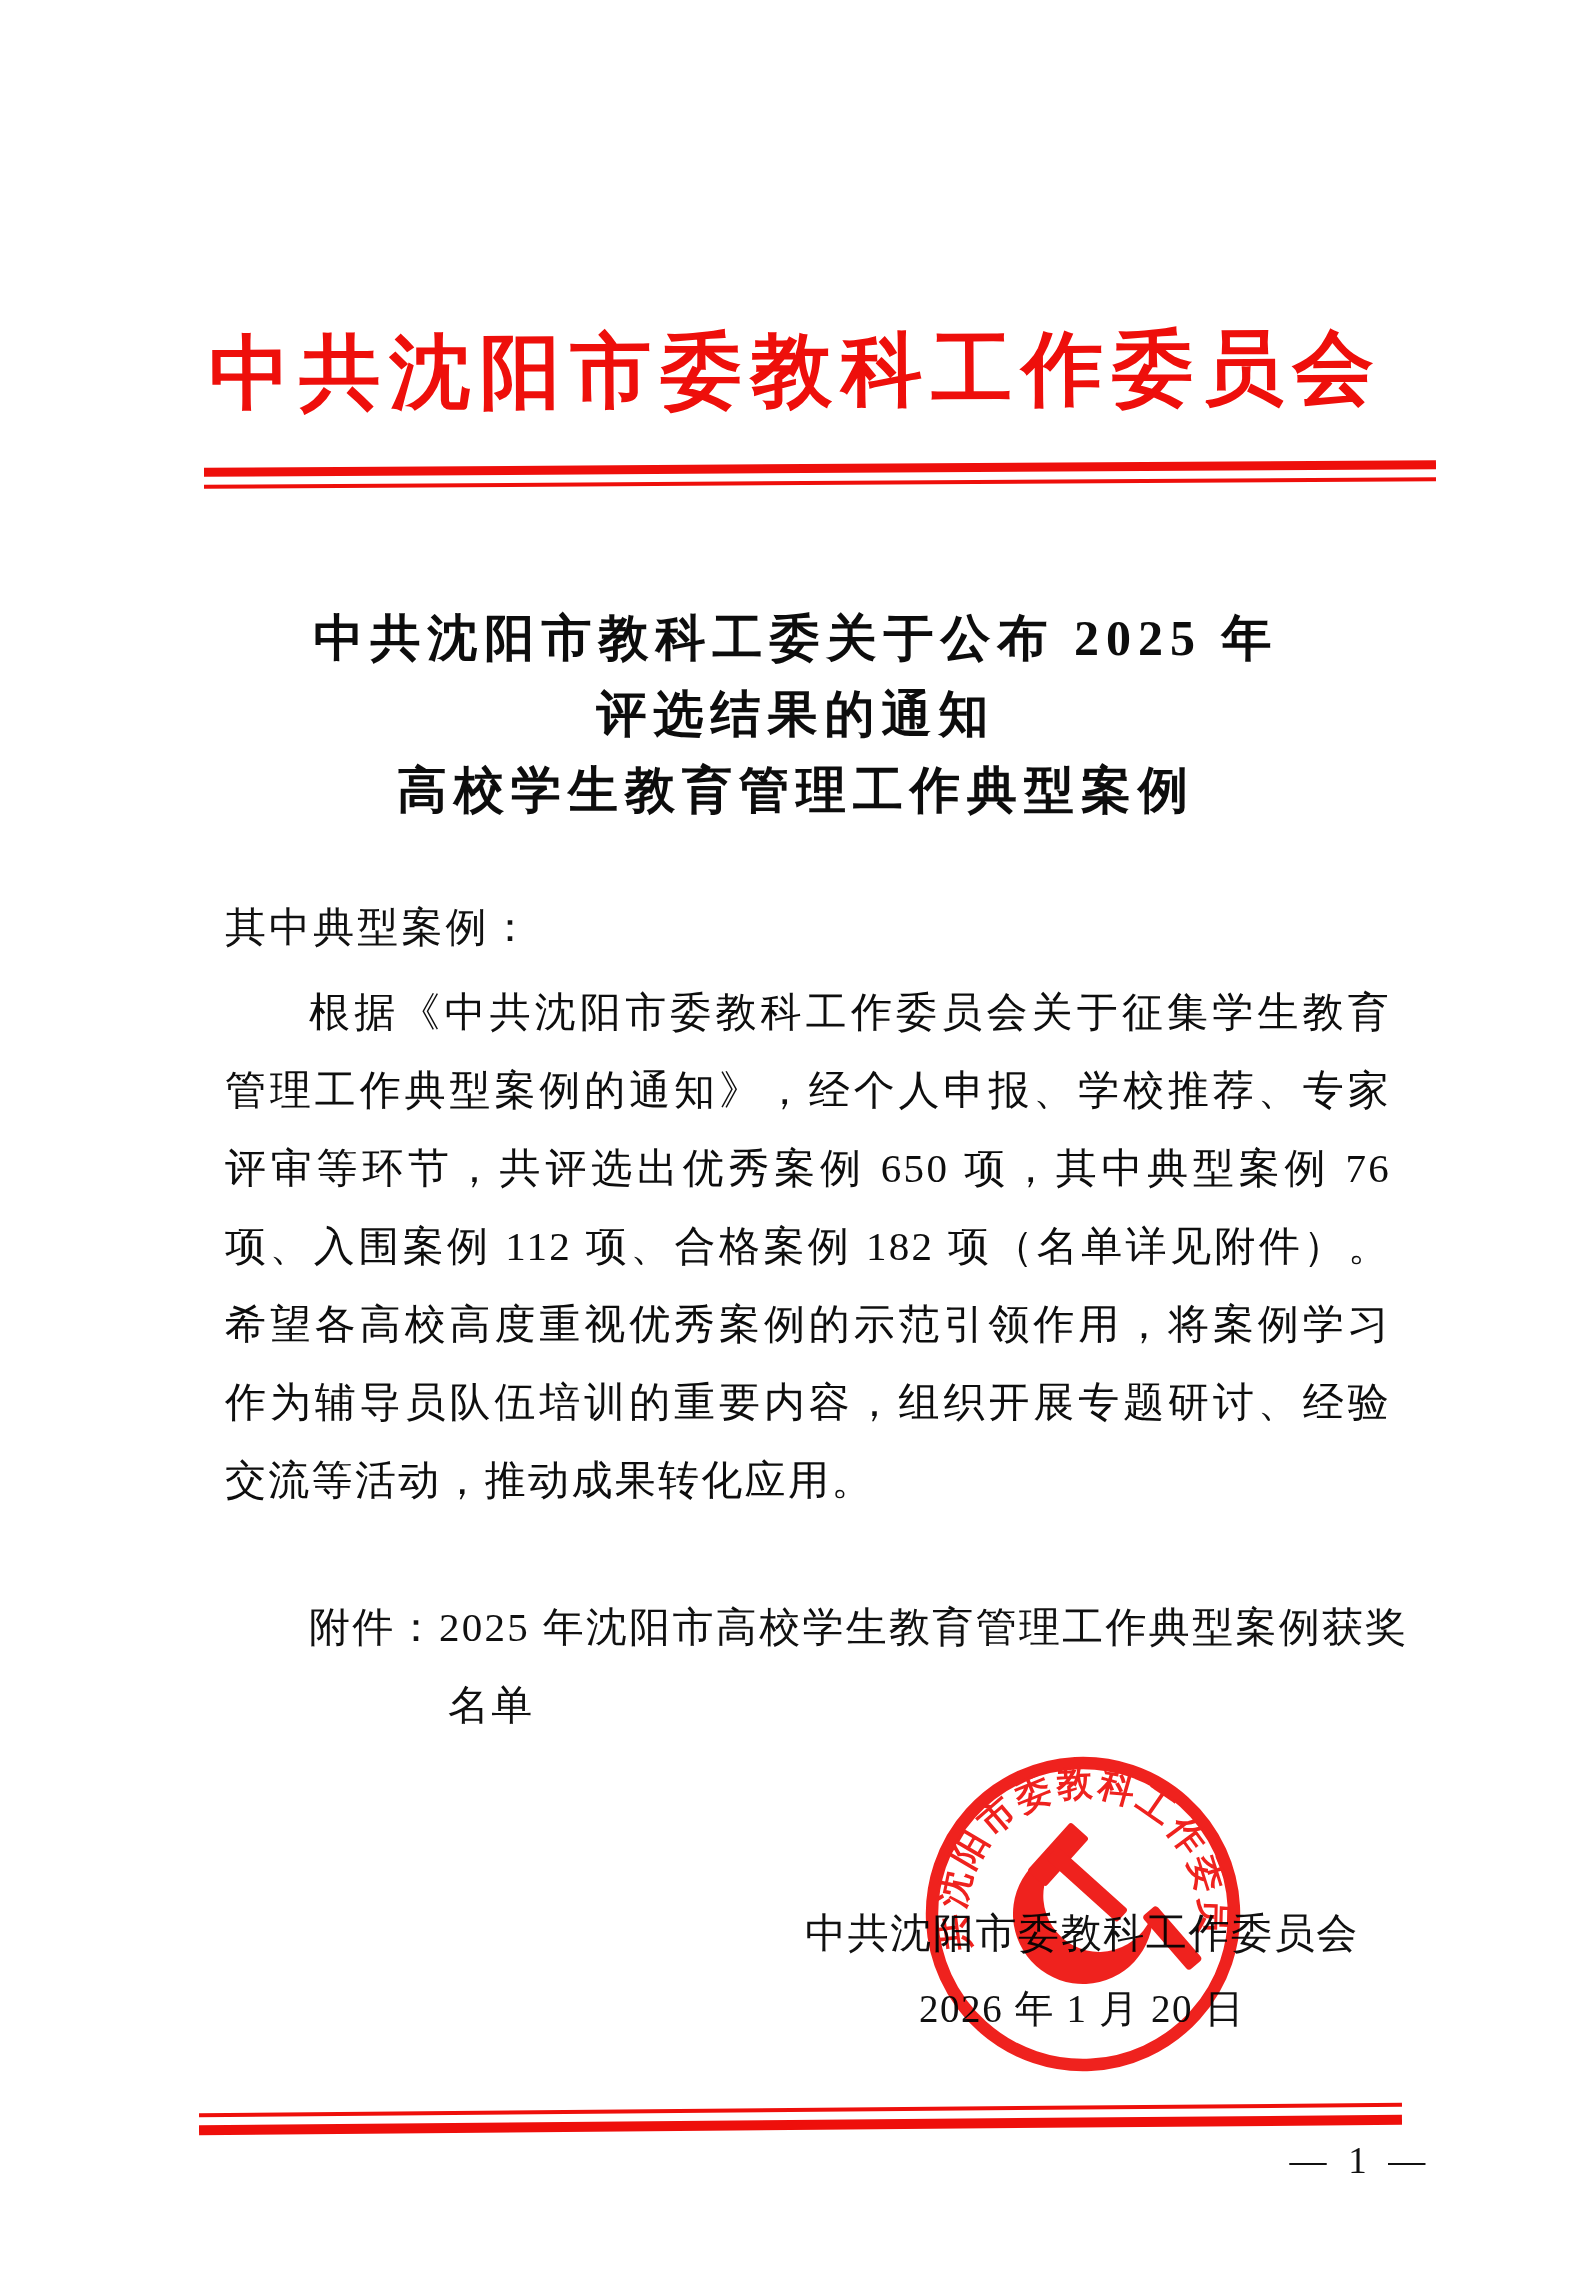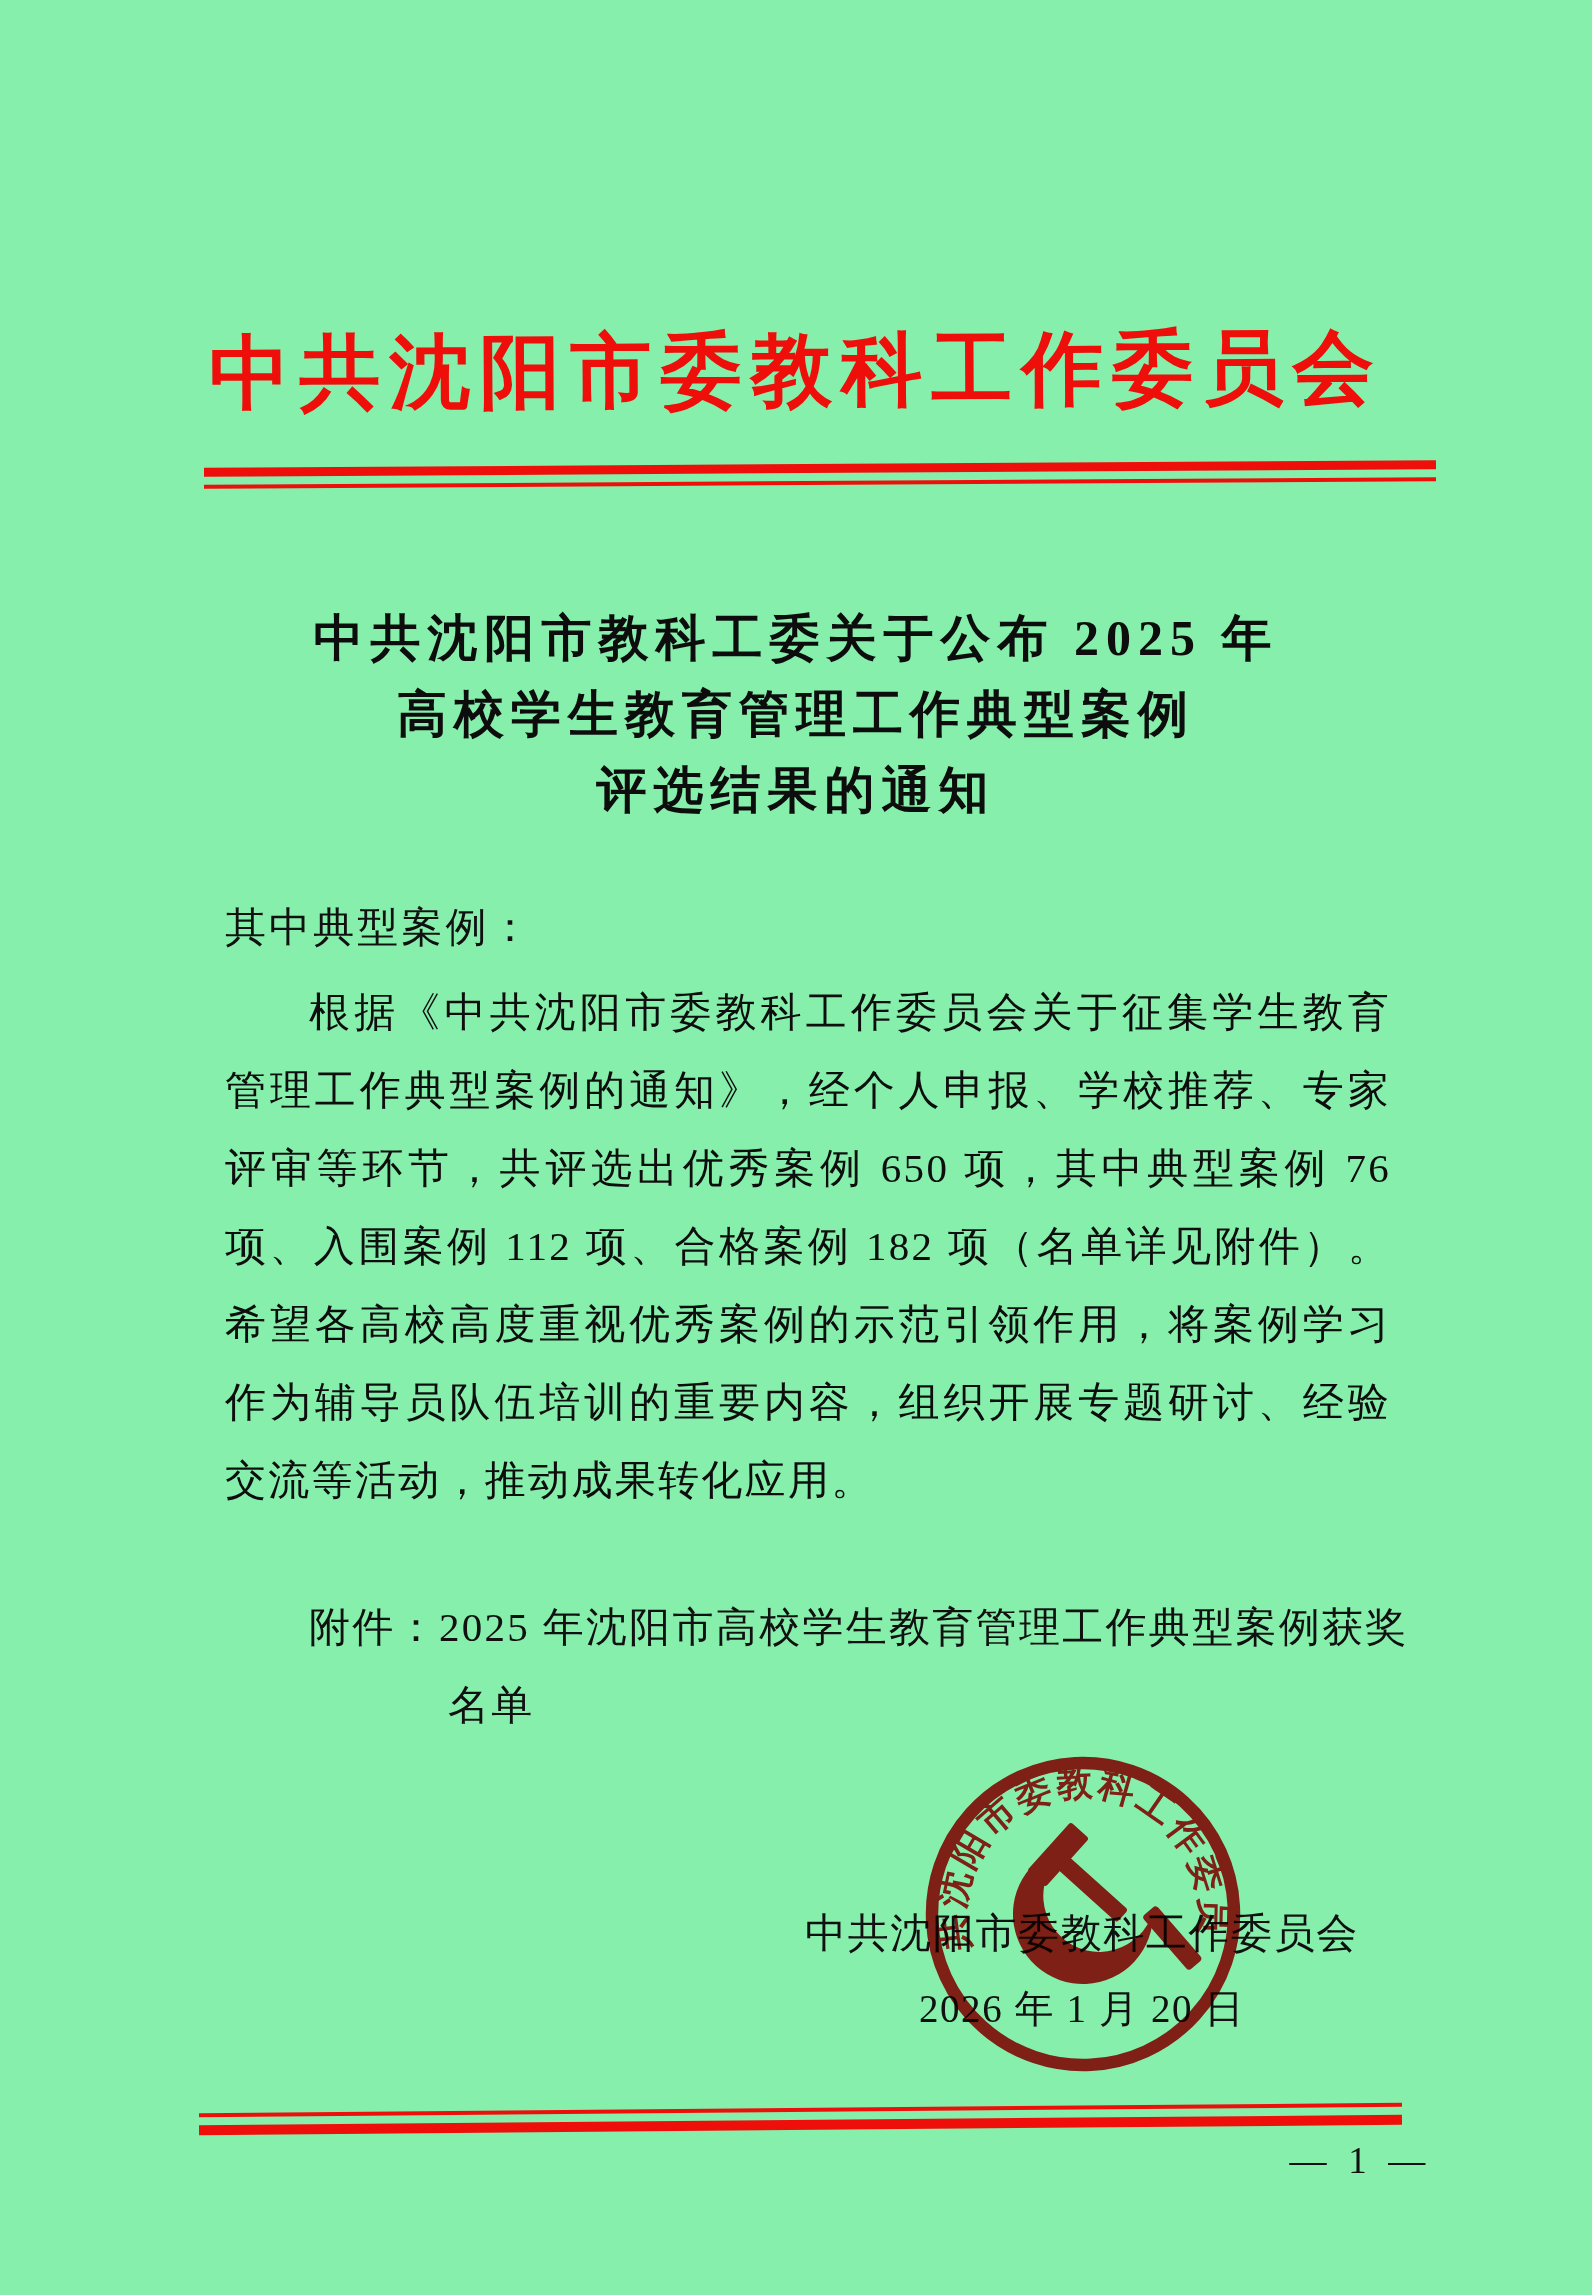--- a/index.html
+++ b/index.html
@@ -1,21 +1,21 @@
 <!DOCTYPE html>
 <html style="font-size:12.4px"><head>
 <meta charset="utf-8">
 <style>
   html, body { margin: 0; padding: 0; background: #888; }
   .page {
     position: relative;
     width: 1592px;
     height: 2295px;
     margin: 0 auto;
-    background: #86efac;
+    background: #ffffff;
     overflow: hidden;
     font-family: "Liberation Serif", "DejaVu Serif", serif;
     color: #111;
   }
   
   .letterhead {
     position: absolute;
     top: 317px; left: 0; width: 100%;
     text-align: center;
     font-size: 81px;
@@ -123,22 +123,22 @@
 
 <div class="page">
 
   <div class="letterhead">中共沈阳市委教科工作委员会</div>
 
   <div class="rule rule-top-thick"></div>
   <div class="rule rule-top-thin"></div>
 
   <div class="doc-title">
     <div>中共沈阳市教科工委关于公布 2025 年</div>
+    <div>评选结果的通知</div>
     <div>高校学生教育管理工作典型案例</div>
-    <div>评选结果的通知</div>
   </div>
 
   <div class="salutation">其中典型案例：</div>
 
   <div class="body-para">根据《中共沈阳市委教科工作委员会关于征集学生教育管理工作典型案例的通知》，经个人申报、学校推荐、专家评审等环节，共评选出优秀案例 650 项，其中典型案例 76 项、入围案例 112 项、合格案例 182 项（名单详见附件）。希望各高校高度重视优秀案例的示范引领作用，将案例学习作为辅导员队伍培训的重要内容，组织开展专题研讨、经验交流等活动，推动成果转化应用。</div>
 
   <div class="attachment-line1">附件：2025 年沈阳市高校学生教育管理工作典型案例获奖</div>
   <div class="attachment-line2">名单</div>
 
   <div class="signature">中共沈阳市委教科工作委员会</div>

